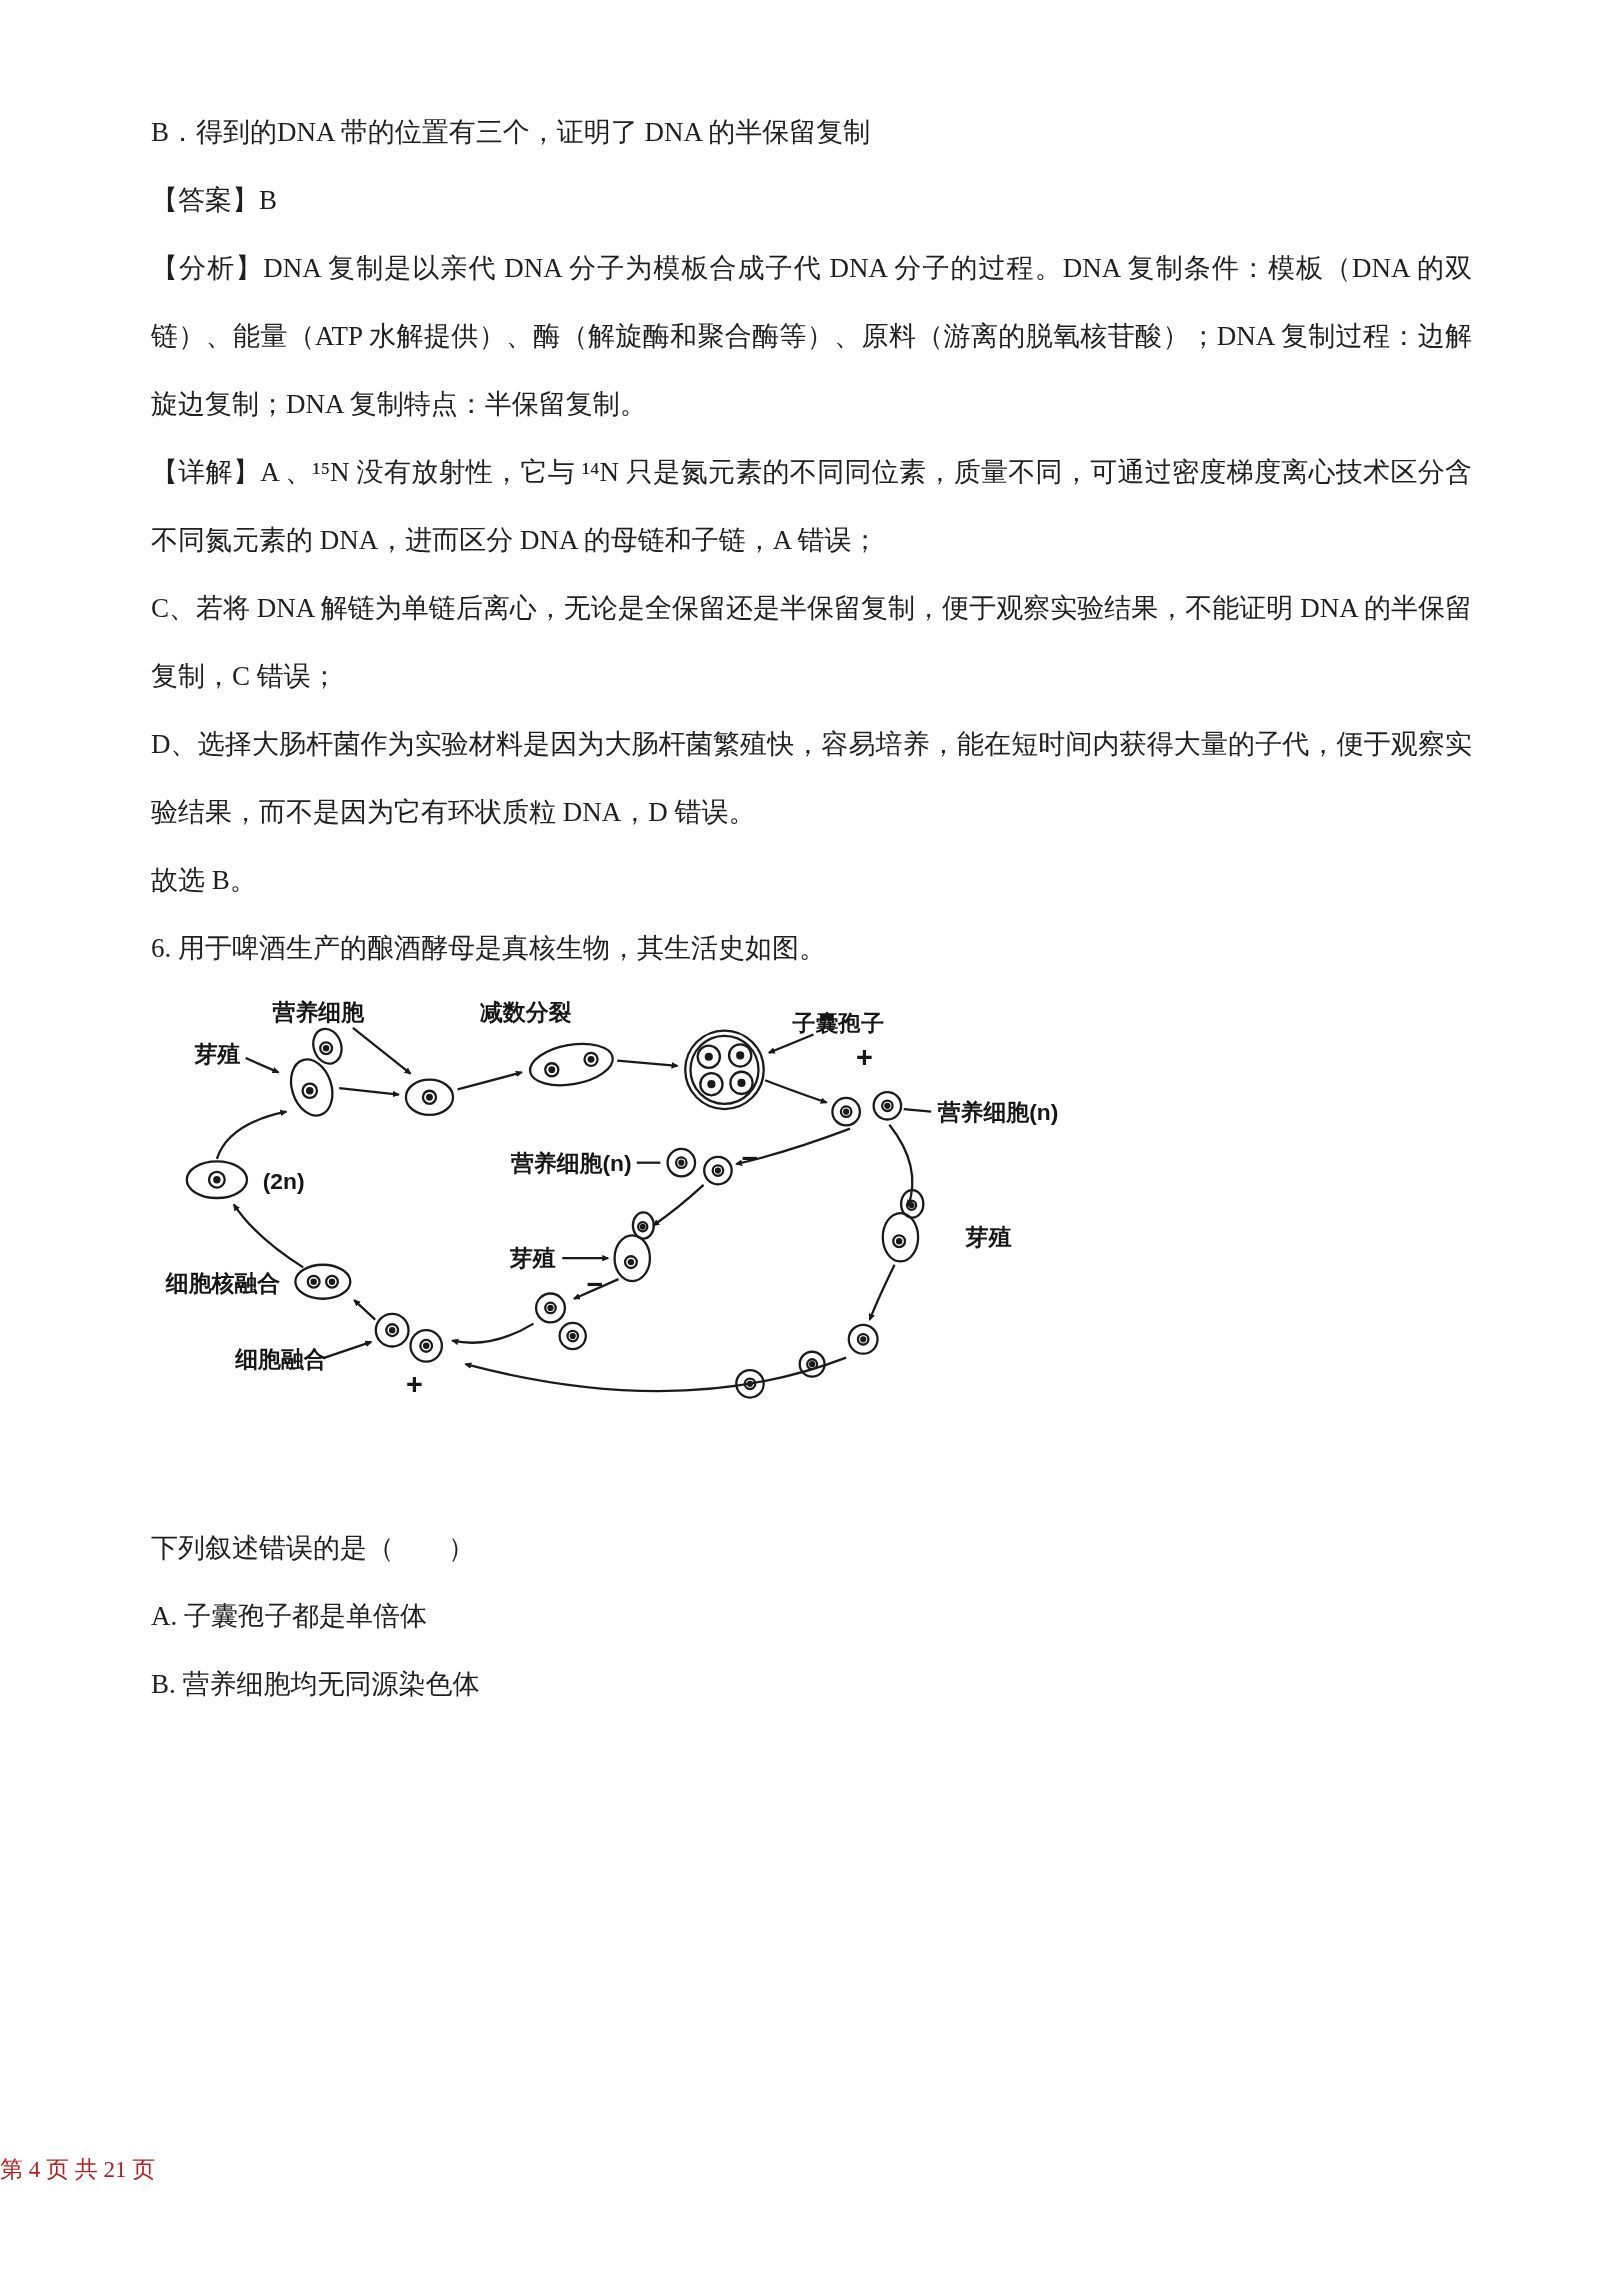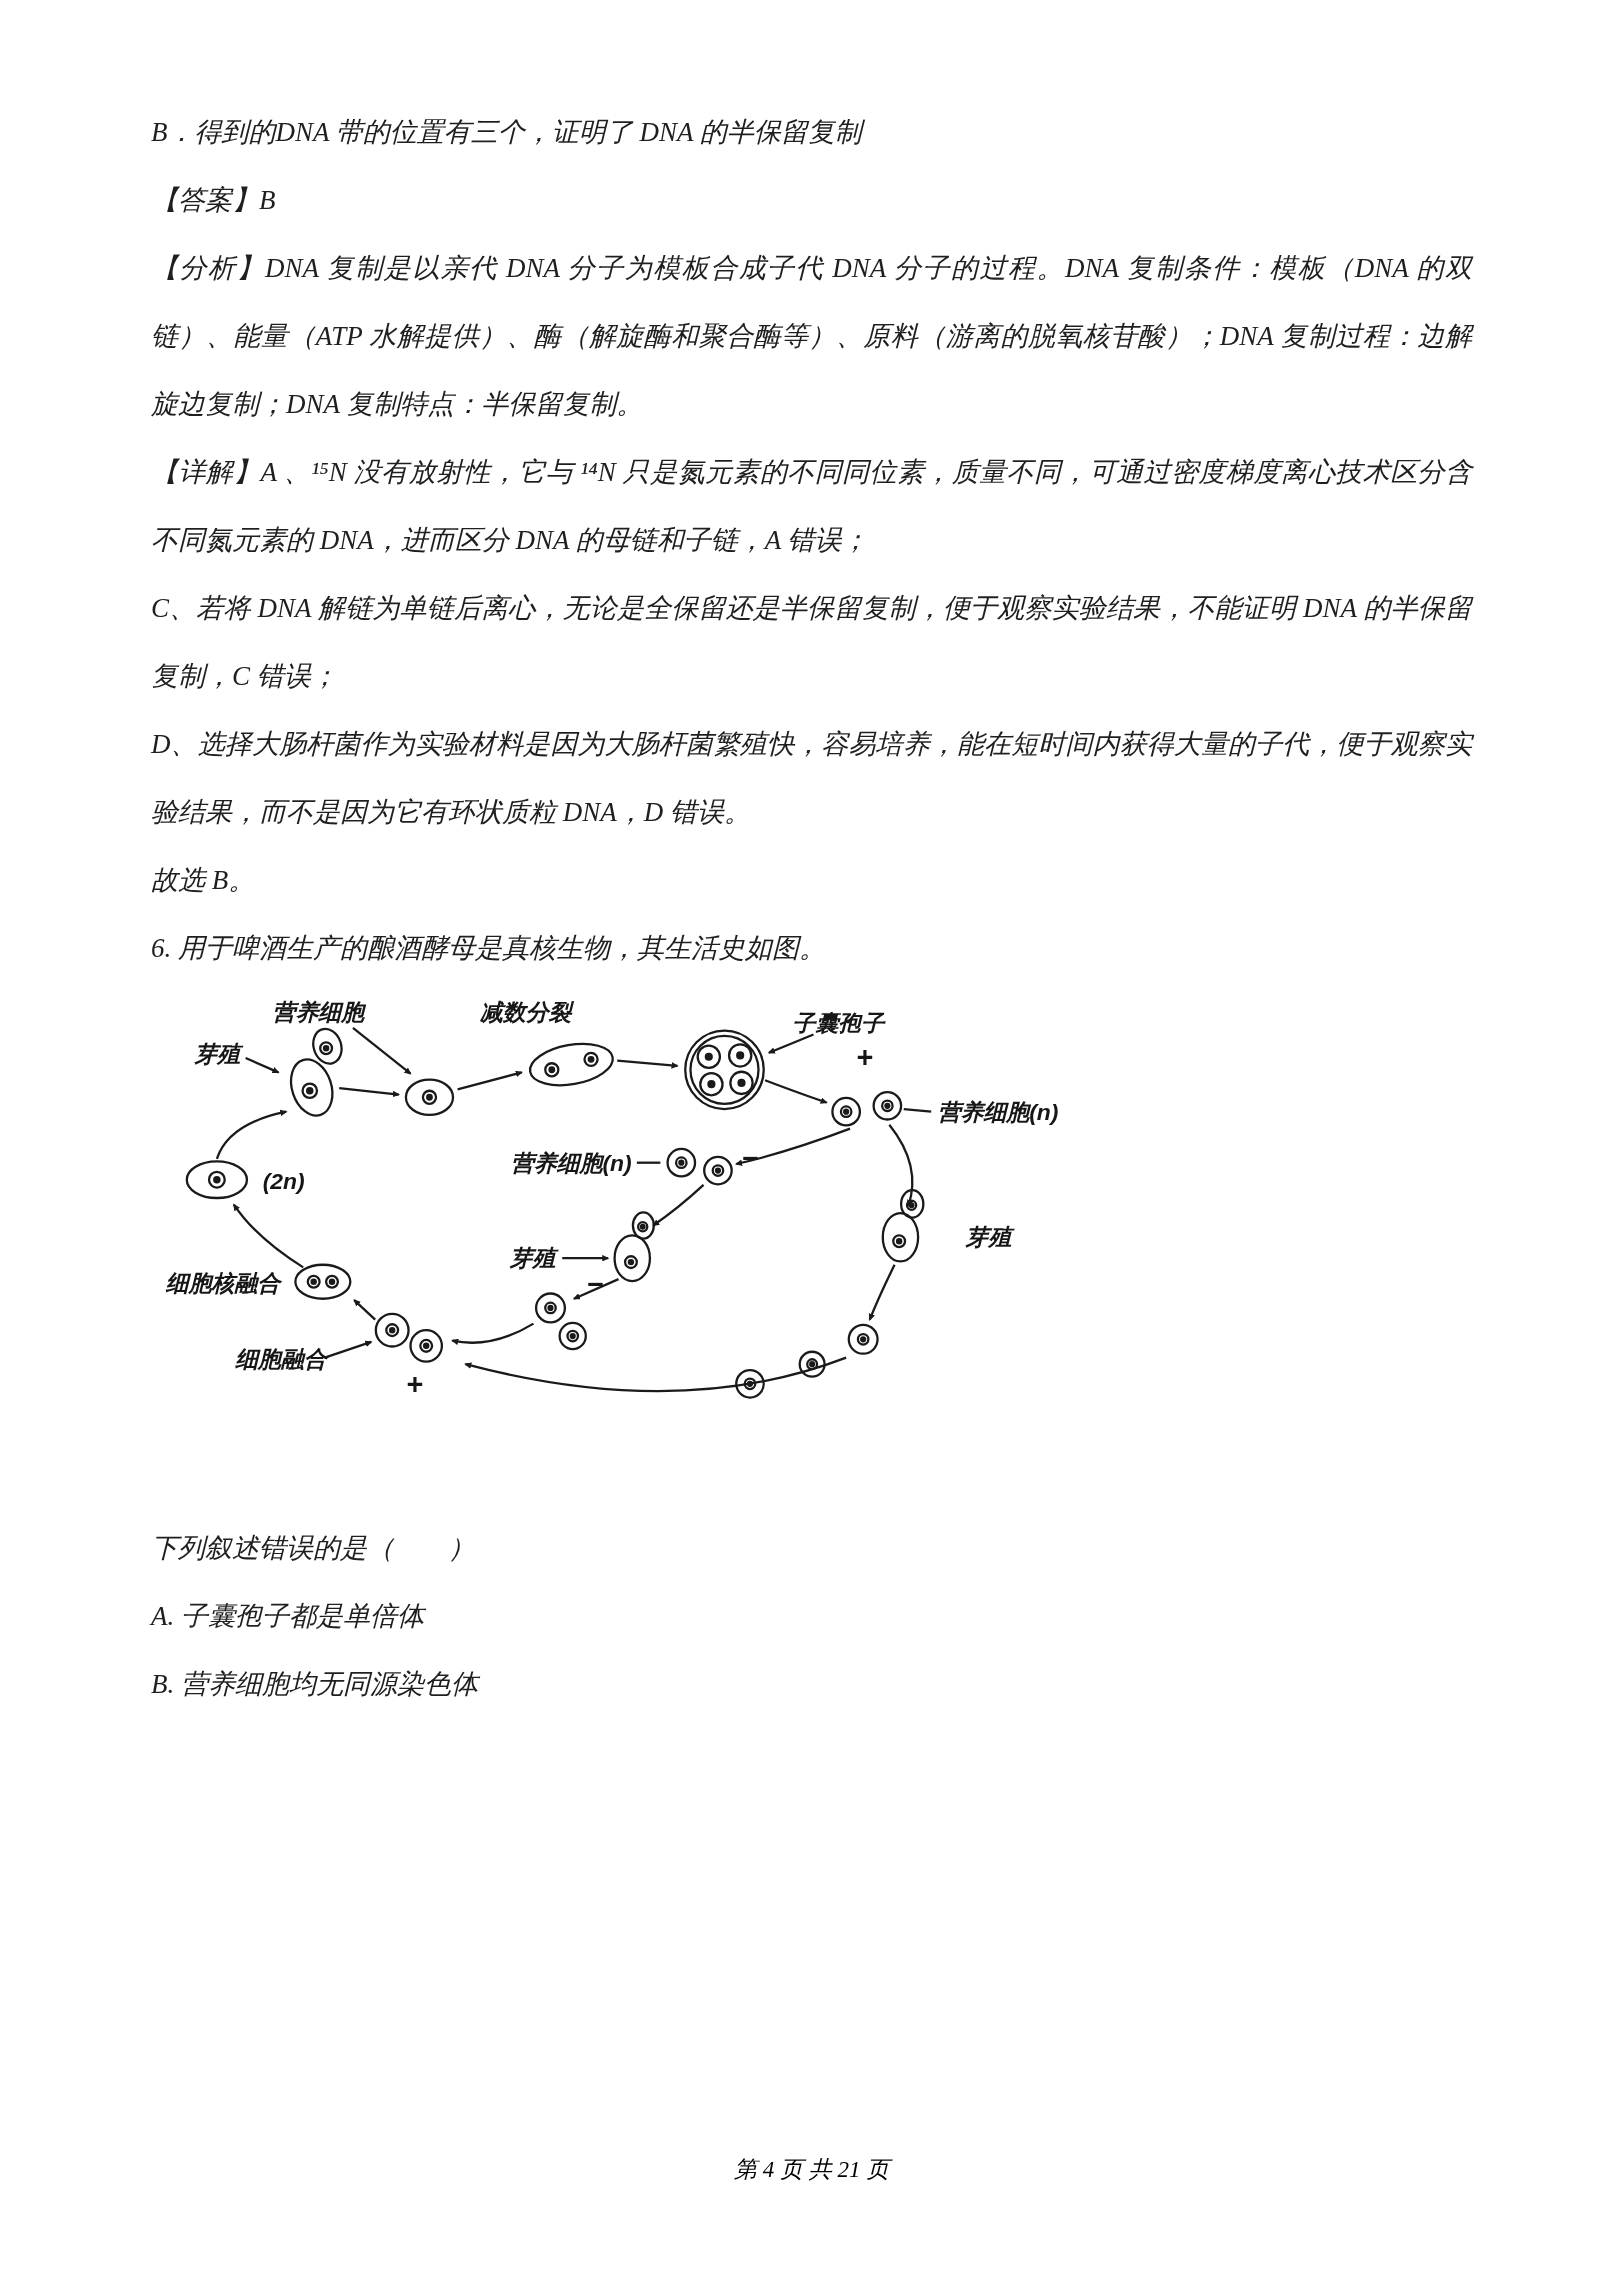--- a/index.html
+++ b/index.html
@@ -4,21 +4,21 @@
 <style>
   * { margin:0; padding:0; box-sizing:border-box; }
   html,body { background:#ffffff; }
   body {
     width:1623px; height:2295px;
     font-family:"Liberation Serif","DejaVu Serif",serif;
     color:#1f1f1f;
     position:relative;
     overflow:hidden;
   }
-  .page { width:100%; height:100%; position:relative;font-style:italic; }
+  .page { width:100%; height:100%; position:relative; }
   .content {
     padding:98px 151px 0 151px;
   }
   .content p {
     font-size:27px;
     line-height:68px;
     text-align:justify;
     text-justify:inter-ideograph;
   }
   .diagram-wrap {
@@ -29,23 +29,23 @@
     font-family:"Liberation Sans","DejaVu Sans",sans-serif;
     font-size:35px;
     font-weight:600;
     fill:#161616;
     stroke:none;
   }
   svg text.sign { font-size:44px; font-weight:700; }
   .footer {
     position:absolute;
     left:0; right:0; bottom:110px;
-    text-align:center;
+    text-align:left;
     font-size:23px;
-    color:#000000;
+    color:#b91c1c;
   }
 </style>
 </head>
 <body>
 
 <div class="page">
   <div class="content">
     <p>B．得到的DNA 带的位置有三个，证明了 DNA 的半保留复制</p>
     <p>【答案】B</p>
     <p>【分析】DNA 复制是以亲代 DNA 分子为模板合成子代 DNA 分子的过程。DNA 复制条件：模板（DNA 的双链）、能量（ATP 水解提供）、酶（解旋酶和聚合酶等）、原料（游离的脱氧核苷酸）；DNA 复制过程：边解旋边复制；DNA 复制特点：半保留复制。</p>

